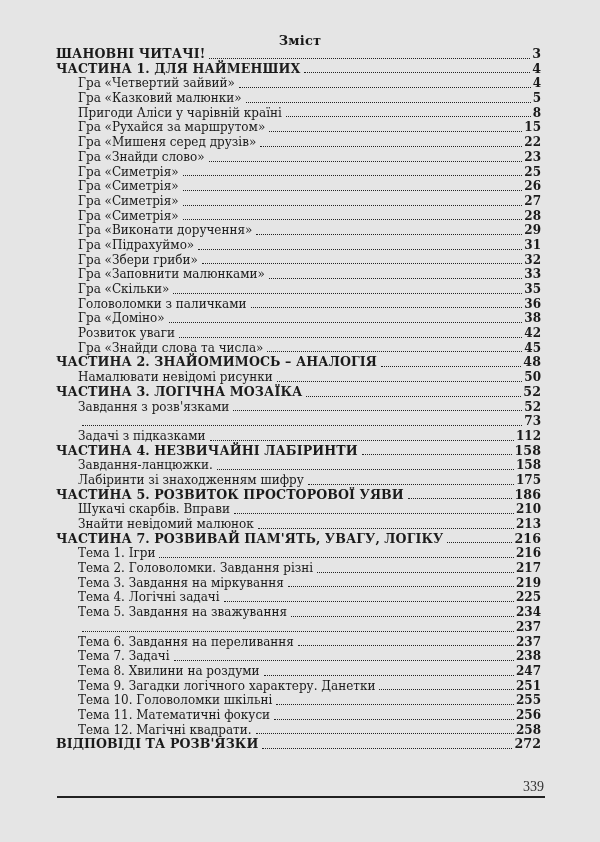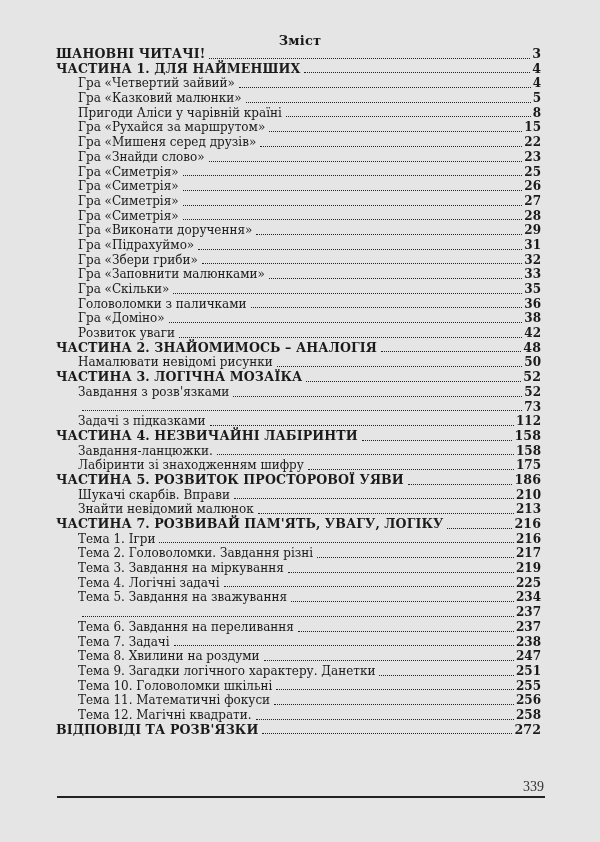--- a/index.html
+++ b/index.html
@@ -128,20 +128,25 @@
       <div class="row sub">
         <span class="label">Гра «Доміно»</span>
         <span class="dots"></span>
         <span class="pg">38</span>
       </div>
       <div class="row sub">
         <span class="label">Розвиток уваги</span>
         <span class="dots"></span>
         <span class="pg">42</span>
       </div>
+      <div class="row sub">
+        <span class="label">Гра «Знайди слова та числа»</span>
+        <span class="dots"></span>
+        <span class="pg">45</span>
+      </div>
       <div class="row part">
         <span class="label">ЧАСТИНА 2. ЗНАЙОМИМОСЬ – АНАЛОГІЯ</span>
         <span class="dots"></span>
         <span class="pg">48</span>
       </div>
       <div class="row sub">
         <span class="label">Намалювати невідомі рисунки</span>
         <span class="dots"></span>
         <span class="pg">50</span>
       </div>

